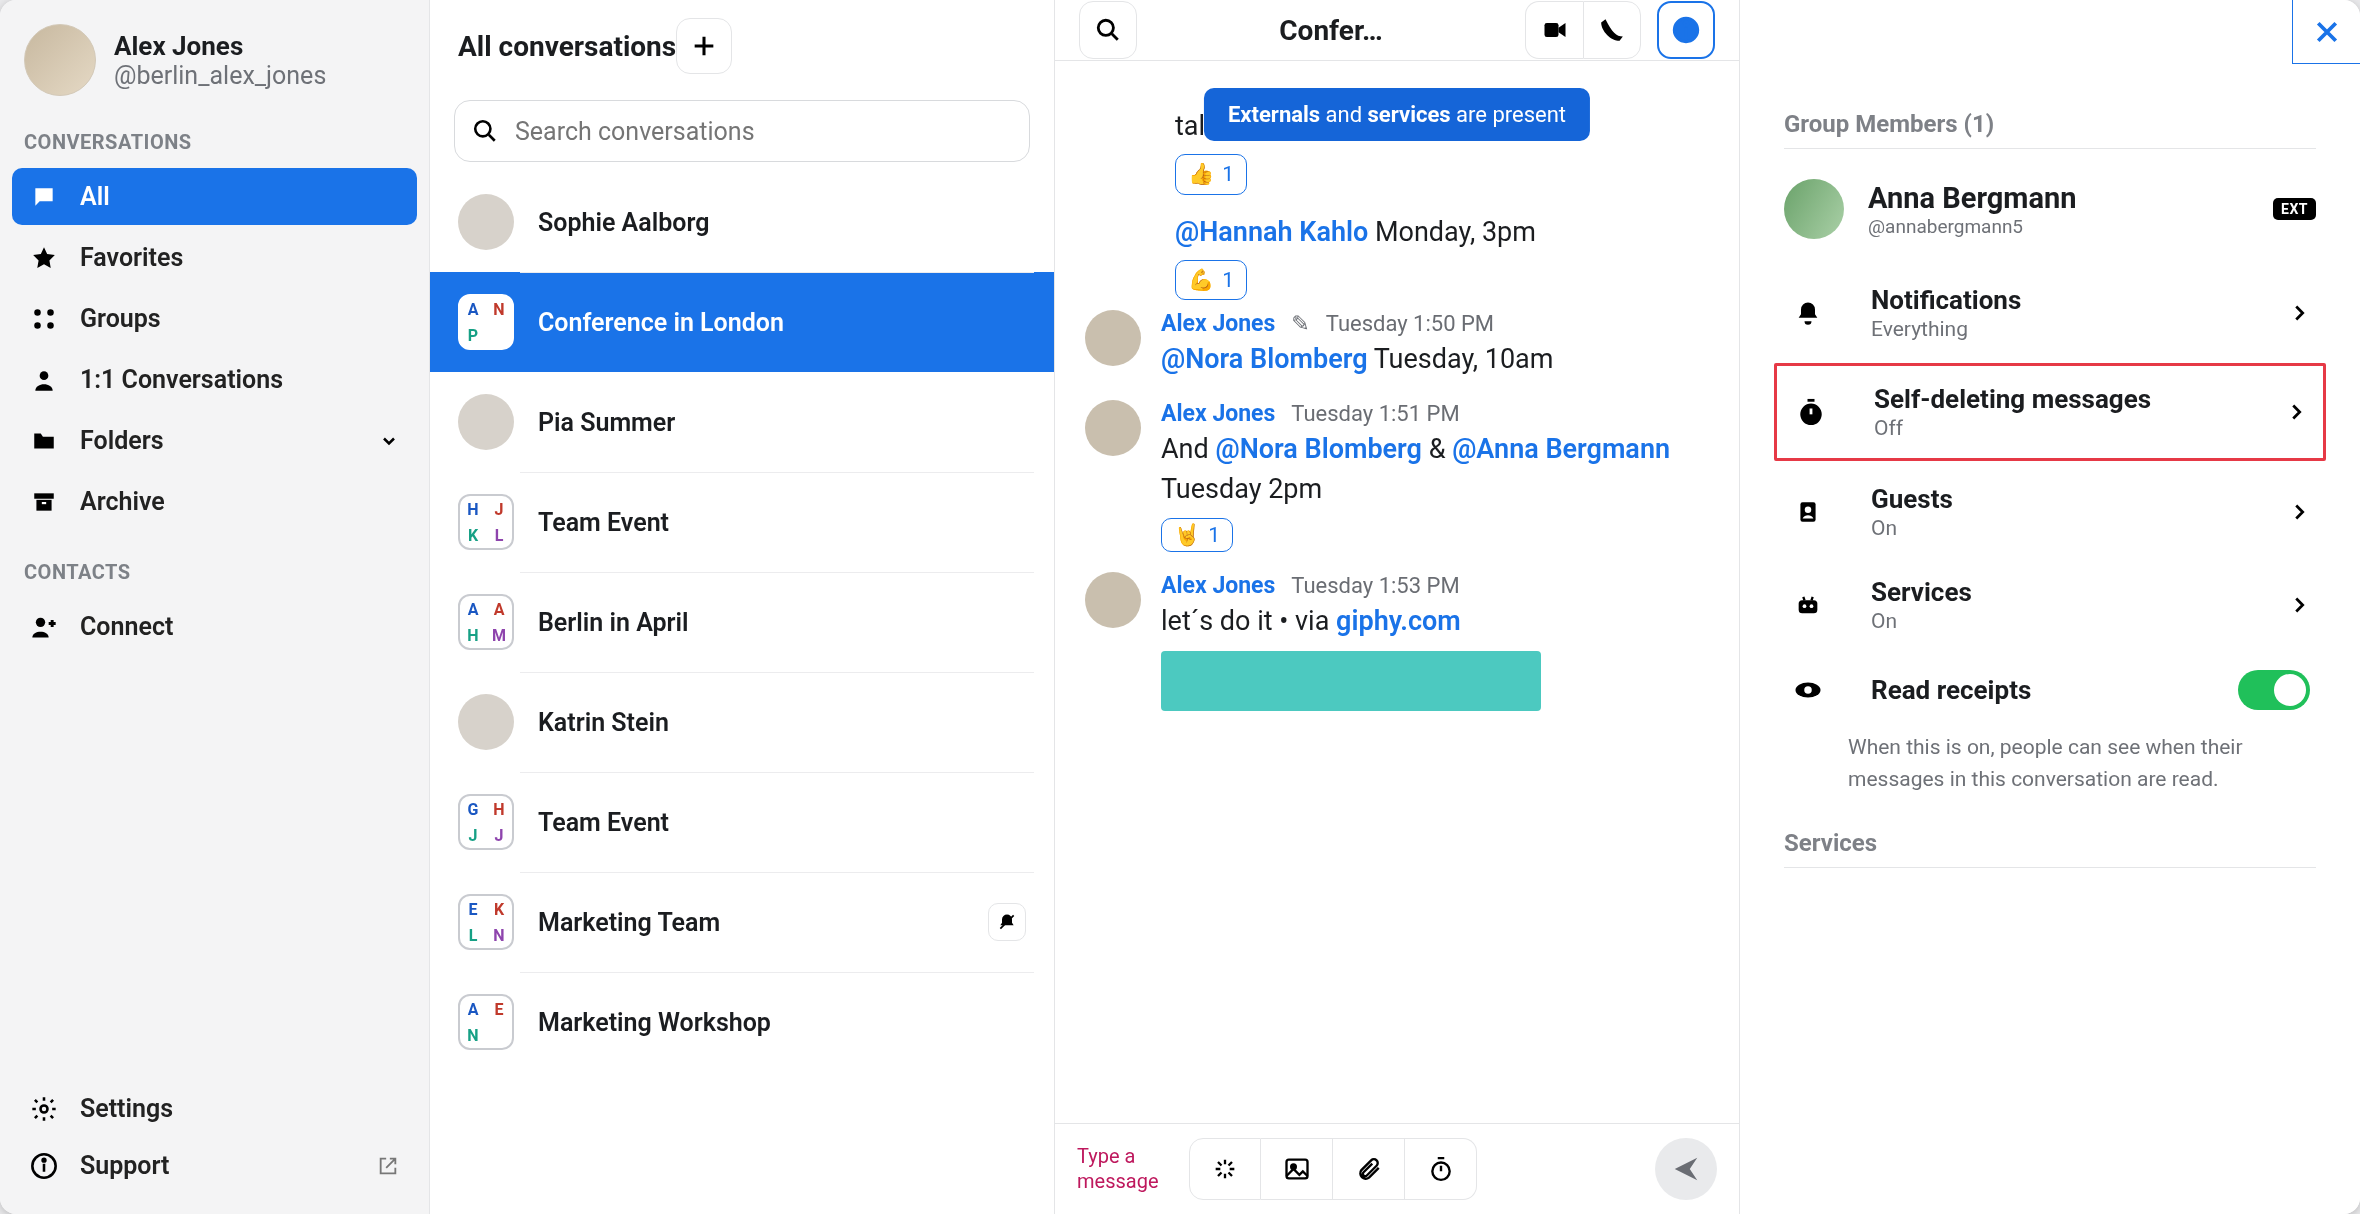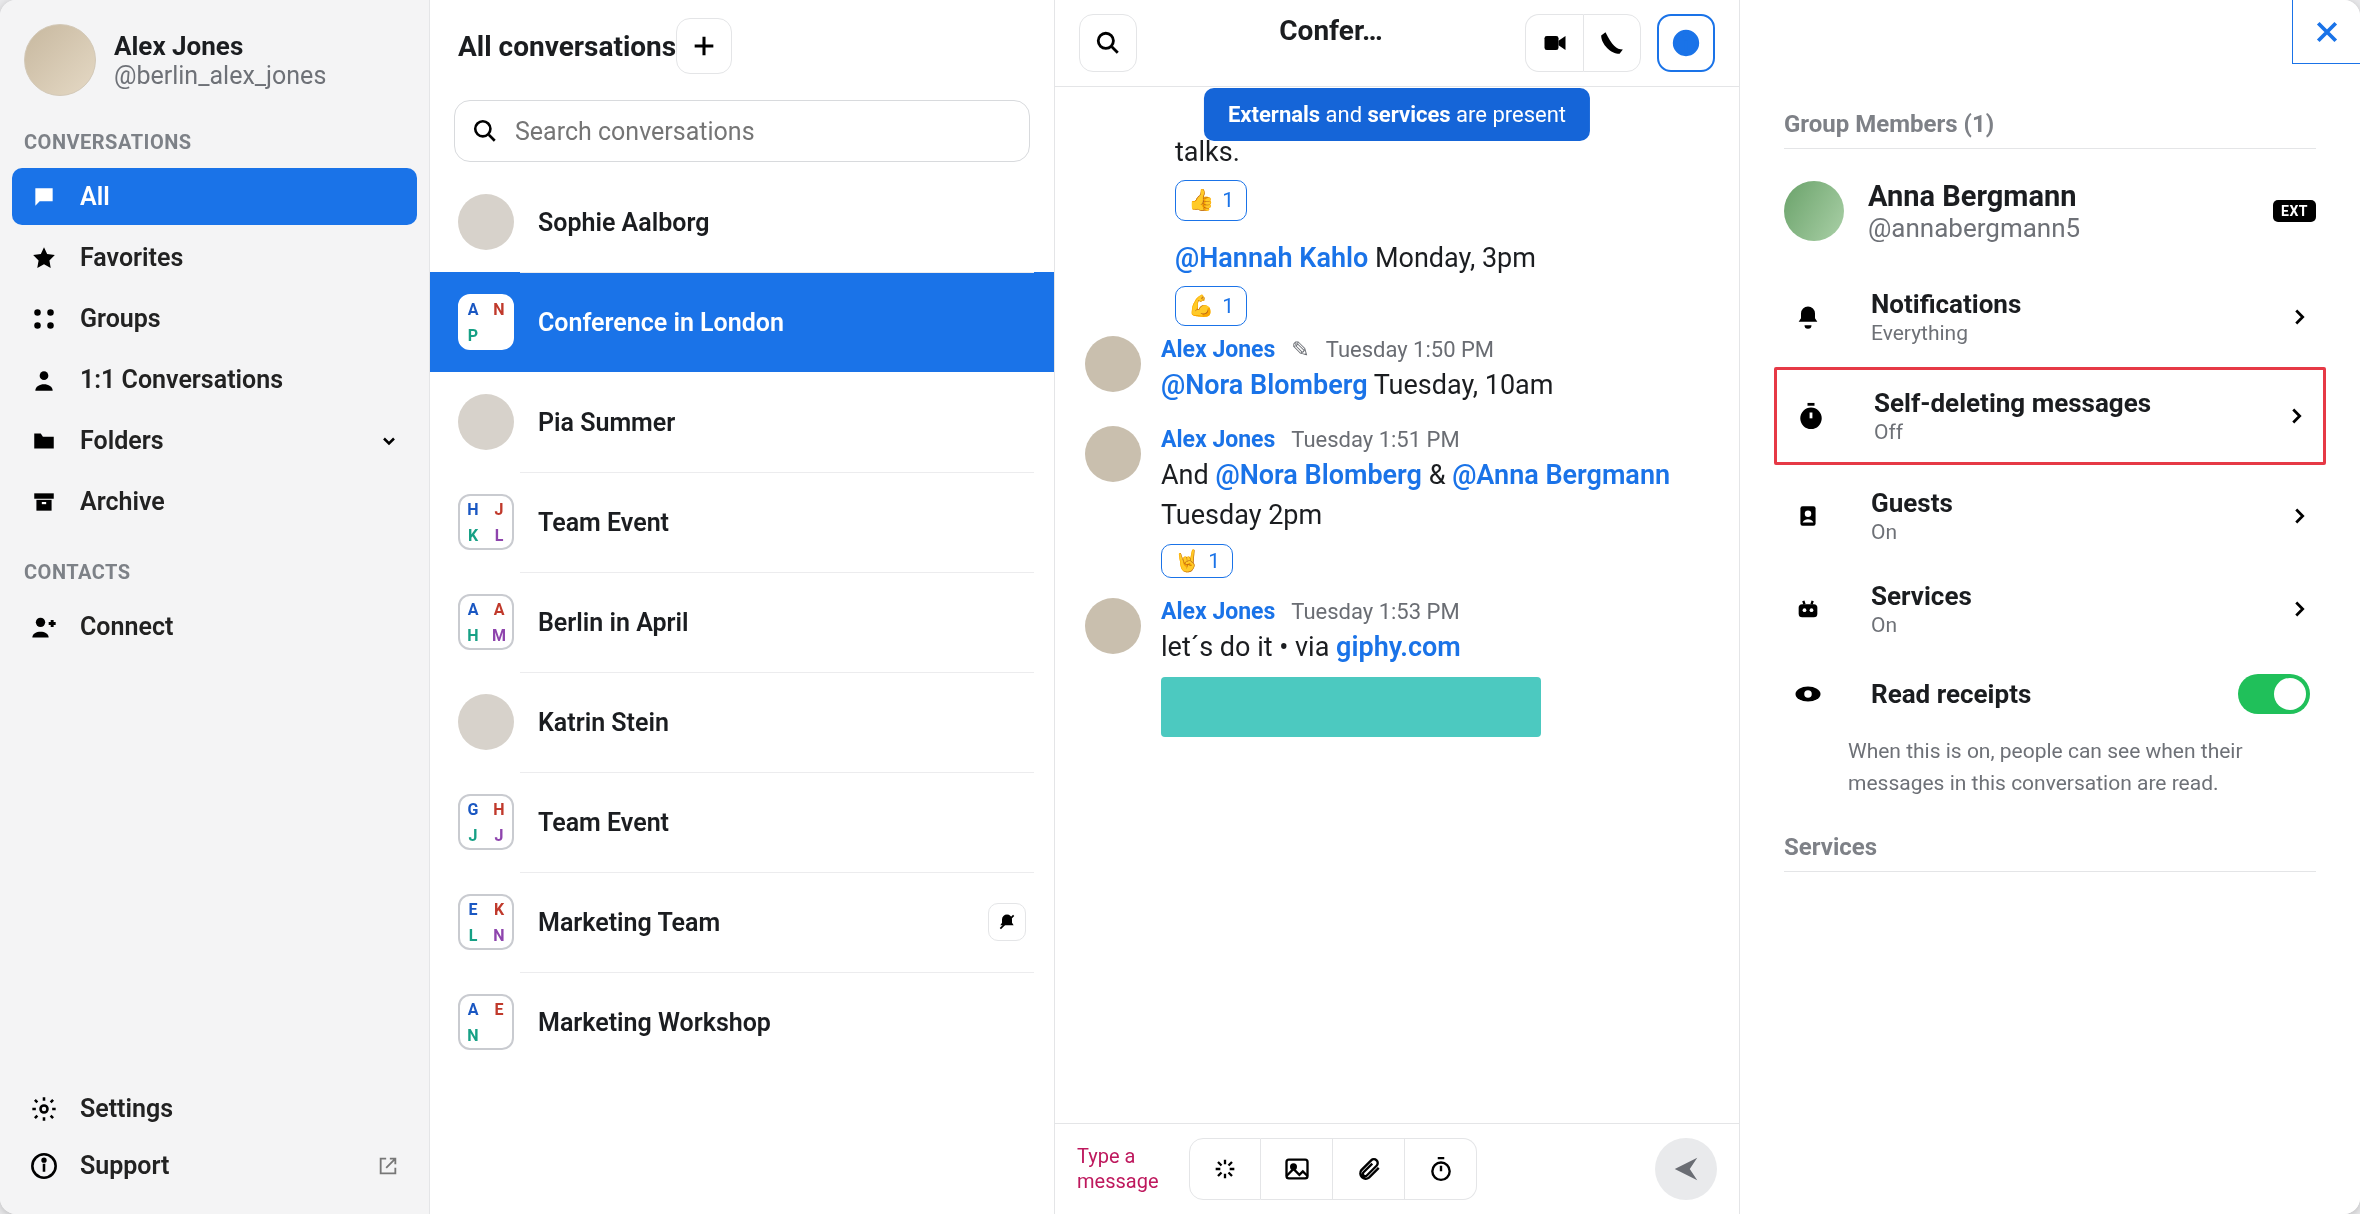--- a/index.html
+++ b/index.html
@@ -46,21 +46,21 @@
   .conv-item + .conv-item::before{content:"";position:absolute;left:90px;right:20px;top:0;height:1px;background:#ececee}
   .conv-item.active{background:var(--blue);color:#fff}
   .conv-item.active + .conv-item::before{display:none}
   .conv-item .av{width:56px;height:56px;border-radius:50%;background:#d7d2cb;flex:0 0 56px}
   .groupav{width:56px;height:56px;border:2px solid #c9cbd0;border-radius:12px;display:grid;grid-template-columns:1fr 1fr;grid-template-rows:1fr 1fr;align-items:center;justify-items:center;font-size:16px;font-weight:700;background:#fff;color:#1a57c2;flex:0 0 56px}
   .conv-item.active .groupav{background:#fff;border-color:#fff}
   .mutebadge{margin-left:auto;width:38px;height:38px;border:1px solid var(--border);border-radius:10px;display:flex;align-items:center;justify-content:center;background:#fff}
 
   
   .chat{flex:0 0 685px;background:#fff;border-right:1px solid var(--border);display:flex;flex-direction:column;position:relative}
-  .chat-head{display:flex;align-items:flex-start;gap:16px;padding:14px 24px;border-bottom:1px solid var(--border)}
+  .chat-head{display:flex;align-items:center;gap:16px;padding:1px 24px;border-bottom:1px solid var(--border)}
   .iconbtn{width:58px;height:58px;border:1px solid var(--border);border-radius:14px;background:#fff;display:flex;align-items:center;justify-content:center;cursor:pointer}
   .iconbtn.seg-l{border-radius:14px 0 0 14px;border-right:none}
   .iconbtn.seg-r{border-radius:0 14px 14px 0}
   .iconbtn.active{border:2px solid var(--blue)}
   .iconbtn.active svg{stroke:var(--blue);fill:var(--blue)}
   .chat-title{flex:1;text-align:center;font-size:28px;font-weight:700;white-space:nowrap;overflow:hidden;text-overflow:ellipsis;padding:0 8px}
   .banner{position:absolute;top:88px;left:50%;transform:translateX(-50%);background:var(--blue-strong);color:#fff;font-size:22px;padding:14px 24px;border-radius:10px;white-space:nowrap;z-index:5}
   .banner b{font-weight:700}
   .chat-body{flex:1;overflow:auto;padding:46px 30px 10px}
   .plaintext{font-size:27px;line-height:1.45;padding-left:90px}
@@ -86,21 +86,21 @@
   .sendbtn{width:62px;height:62px;border-radius:50%;background:#e9eaec;display:flex;align-items:center;justify-content:center;margin-left:auto;cursor:pointer}
 
   
   .details{flex:1;background:#fff;display:flex;flex-direction:column;position:relative}
   .closebtn{position:absolute;top:0;right:0;width:68px;height:64px;border:1px solid var(--blue);display:flex;align-items:center;justify-content:center;cursor:pointer;border-top:none;border-right:none}
   .details-inner{padding:110px 44px 30px;overflow:auto}
   .d-sec-label{font-size:24px;font-weight:700;color:#7e8187;padding-bottom:10px;border-bottom:1px solid var(--border);margin-bottom:20px}
   .member{display:flex;align-items:center;gap:24px;padding:10px 0 28px}
   .member .mav{width:60px;height:60px;border-radius:50%;background:linear-gradient(120deg,#6aa26a,#aad0a7)}
   .member .mname{font-size:29px;font-weight:700}
-  .member .mhandle{font-size:26px;color:#6e7177;}
+  .member .mhandle{font-size:19px;color:#6e7177;}
   .extbadge{margin-left:auto;background:#000;color:#fff;font-size:14px;font-weight:700;letter-spacing:.5px;padding:3px 8px;border-radius:5px}
   .opt{display:flex;align-items:center;gap:45px;padding:18px 6px;cursor:pointer}
   .opt + .opt{border-top:1px solid transparent}
   .opt .oico{width:36px;display:flex;justify-content:center}
   .opt .otext .t{font-size:26px;font-weight:700}
   .opt .otext .s{font-size:21px;color:#6e7177;margin-top:2px}
   .opt .go{margin-left:auto}
   .opt.highlight{border:3px solid var(--highlight);border-radius:2px;margin:4px -10px;padding:18px 16px}
   .switch{margin-left:auto;width:72px;height:40px;border-radius:40px;background:var(--green);position:relative}
   .switch .knob{position:absolute;right:4px;top:4px;width:32px;height:32px;border-radius:50%;background:#fff}

